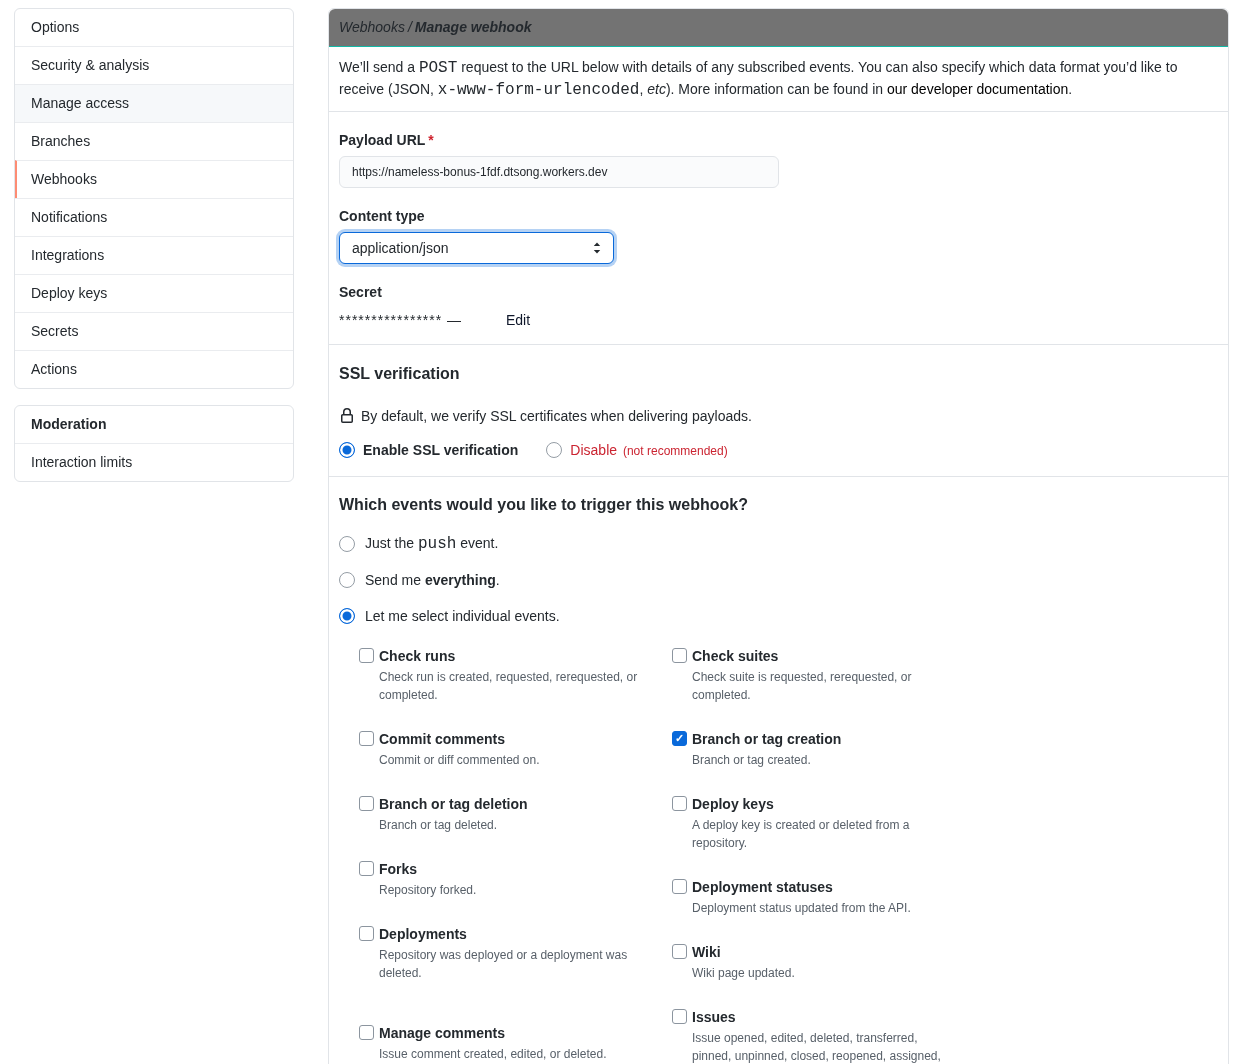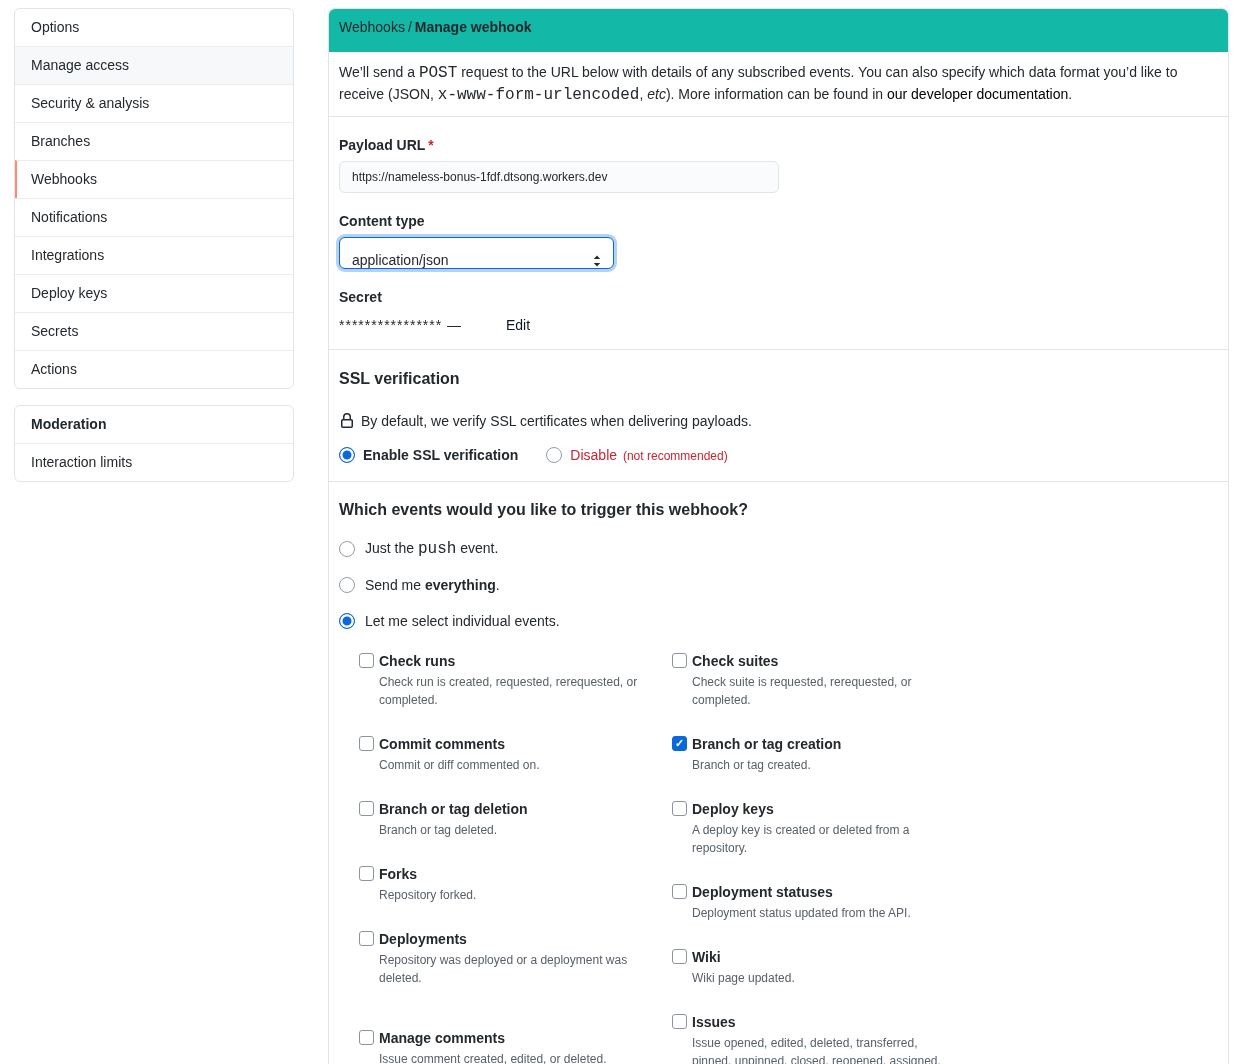--- a/index.html
+++ b/index.html
@@ -28,22 +28,22 @@
   .side-item.highlighted { background: #f6f8fa; }
   .side-item.active { border-left: 2px solid #fd8c73; padding-left: 14px; }
   .side-header { display: block; padding: 8px 16px; line-height: 21px; font-weight: bold; }
 
   
   .panel {
     flex: 1 1 auto; border: 1px solid #e1e4e8; border-radius: 6px 6px 0 0; background: #fff;
     min-height: 1100px;
   }
   .panel-header {
-    background: #14b8a6; border-bottom: 6px solid #14b8a6; border-radius: 6px 6px 0 0;
-    padding: 8px 10px; line-height: 21px;
+    background: #737373; border-bottom: 1px solid #14b8a6; border-radius: 6px 6px 0 0;
+    padding: 8px 10px; line-height: 21px; font-style: italic;
   }
   .crumb-link { color: #24292e; text-decoration: none; cursor: pointer; }
   .crumb-sep { color: #24292e; padding: 0 3px; }
   .crumb-current { font-weight: bold; }
 
   .panel-intro { padding: 10px 10px; border-bottom: 1px solid #e1e4e8; line-height: 21px; }
   .panel-intro .link { color: #000000; text-decoration: none; cursor: pointer; }
   .panel-intro em { font-style: italic; }
 
   .section-form { padding: 18px 10px 14px; border-bottom: 1px solid #e1e4e8; }
@@ -54,21 +54,21 @@
     margin-top: 6px; width: 440px; height: 32px; padding: 5px 12px;
     font-family: "Liberation Sans", sans-serif; font-size: 12px; color: #24292e;
     background: #fafbfc; border: 1px solid #e1e4e8; border-radius: 6px; outline: none;
   }
 
   .field-group { margin-top: 18px; }
   .select-control {
     margin-top: 6px; width: 275px; height: 32px; background: #fff;
     border: 1px solid #0969da; border-radius: 6px;
     box-shadow: 0 0 0 3px rgba(9,105,218,0.3);
-    display: flex; align-items: flex-end; justify-content: space-between;
+    display: flex; align-items: center; justify-content: space-between;
     padding: 0 10px 0 12px; cursor: pointer;
   }
   .select-control .caret { flex: none; display: block; }
 
   .secret-line { margin-top: 8px; line-height: 20px; letter-spacing: 1px; }
   .secret-line .edit-link { color: #0f172a; text-decoration: none; cursor: pointer; letter-spacing: 0; margin-left: 40px; }
   .secret-dash { letter-spacing: 0; color: #24292e; }
 
   .section-ssl { padding: 17px 10px 18px; border-bottom: 1px solid #e1e4e8; }
   .h4 { font-size: 16px; font-weight: bold; line-height: 24px; }
@@ -114,22 +114,22 @@
   .checkbox.checked .tick { display: block; }
 </style>
 </head>
 <body>
 
 <div class="page">
 
   <aside class="sidebar">
     <nav class="side-box">
       <a class="side-item">Options</a>
+      <a class="side-item">Security &amp; analysis</a>
       <a class="side-item highlighted">Manage access</a>
-      <a class="side-item">Security &amp; analysis</a>
       <a class="side-item">Branches</a>
       <a class="side-item active">Webhooks</a>
       <a class="side-item">Notifications</a>
       <a class="side-item">Integrations</a>
       <a class="side-item">Deploy keys</a>
       <a class="side-item">Secrets</a>
       <a class="side-item">Actions</a>
     </nav>
 
     <nav class="side-box">

